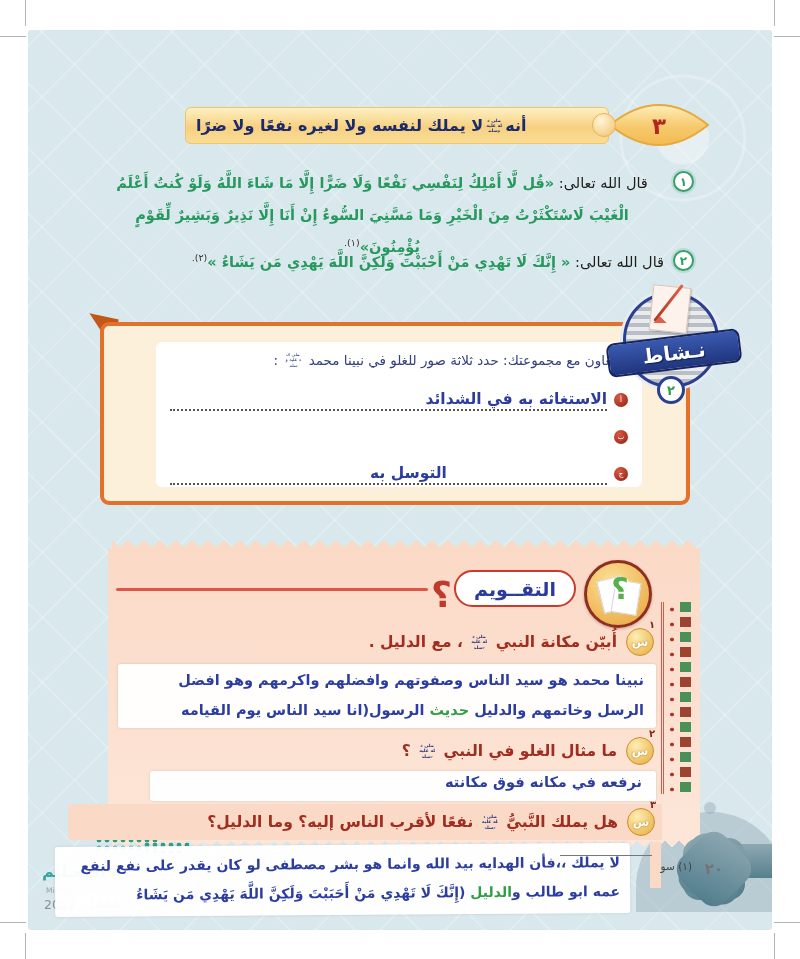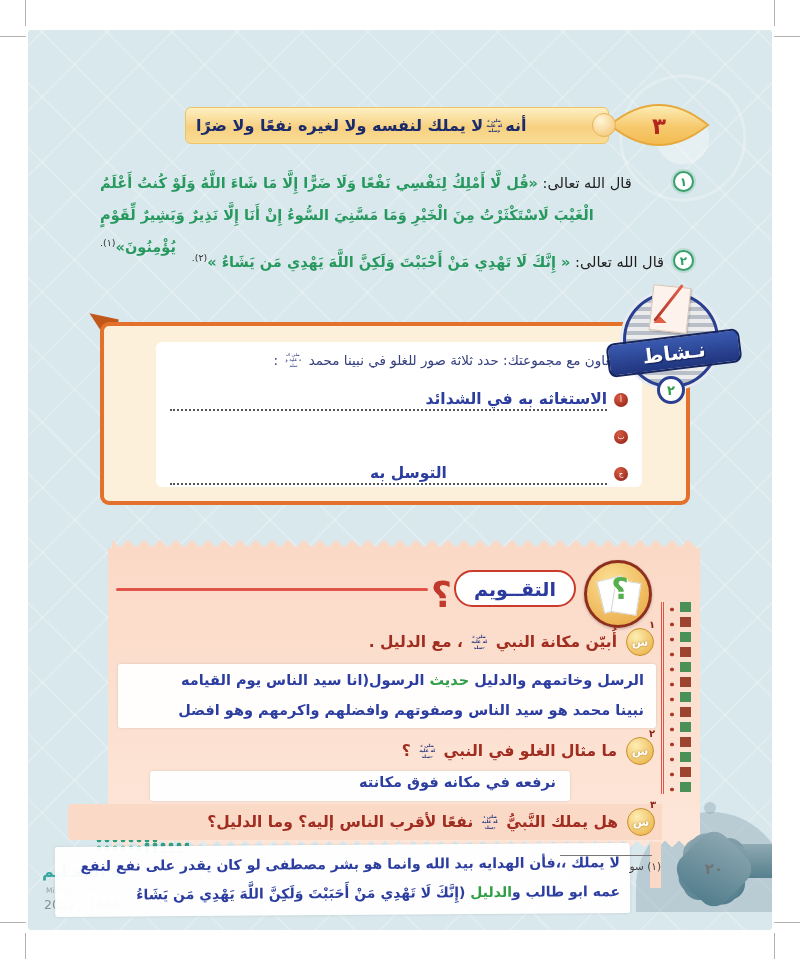--- a/index.html
+++ b/index.html
@@ -43,21 +43,21 @@
   .saw { display:inline-block; width:16px; height:16px; overflow:hidden;
     font-size:4.6px; line-height:1.15; color:#23337c; text-align:center;
     vertical-align:-3px; margin:0 3px; border-radius:50%; word-break:break-all; }
 
   
   .verse-row { left:100px; width:594px; display:flex; direction:rtl; gap:9px; }
   .verse-bullet { flex:0 0 auto; width:21px; height:21px; margin-top:3px; border-radius:50%;
     background:#fff; border:2px solid #37a06b; color:#2e9e67; font-size:12px; font-weight:bold;
     display:flex; align-items:center; justify-content:center;
     box-shadow:0 0 0 2px rgba(55,160,107,.18); }
-  .verse-text { font-size:14.5px; line-height:2.2; color:#1c1c1c; text-align:left; }
+  .verse-text { font-size:14.5px; line-height:2.2; color:#1c1c1c; text-align:center; }
   .quran { color:#27985e; font-weight:bold; }
   .fnref { font-size:9.5px; color:#333; vertical-align:super; font-weight:normal; }
 
   
   .act-box { left:100px; top:322px; width:590px; height:183px;
     background:#fdf0da; border:4px solid #e4712b; border-radius:9px; z-index:2; }
   .act-fold { left:86px; top:316px; width:0; height:0; z-index:1;
     border-top:30px solid #c2571a; border-left:30px solid transparent;
     transform:rotate(12deg); }
   .act-inner { position:absolute; left:52px; top:16px; right:44px; bottom:14px;
@@ -146,21 +146,21 @@
   .q3-band { left:68px; top:804px; width:594px; height:36px; background:#fbd9c7;
     border-radius:4px 0 0 4px; z-index:2; display:flex; direction:rtl; align-items:center;
     gap:9px; padding:0 7px 0 10px; }
 
   .a3-box { left:55px; top:845px; width:575px; height:70px; z-index:4;
     padding:5px 10px; font-size:14px; line-height:2.05; white-space:nowrap;
     transform:rotate(-.4deg); overflow:hidden; }
 
   
   .foot-line { left:560px; top:855px; width:92px; height:1px; background:#777; z-index:5; }
-  .footnote { left:609px; top:860px; width:52px; color:#444; font-size:10.5px;
+  .footnote { left:640px; top:860px; width:52px; color:#444; font-size:10.5px;
     direction:rtl; z-index:5; }
   .salmon-sliver { left:650px; top:842px; width:11px; height:46px; background:#fbd9c7; z-index:3; }
 
   
   .logo-dots { left:95px; top:828px; width:64px; height:26px; z-index:1;
     background-image:radial-gradient(#2a9d7c 2.1px, transparent 2.7px);
     background-size:8px 8px; border-radius:6px; }
   .logo-dots2 { left:143px; top:833px; width:46px; height:20px; z-index:1;
     background-image:radial-gradient(#37a08b 2.1px, transparent 2.7px);
     background-size:8px 8px; border-radius:6px; }
@@ -279,39 +279,39 @@
       <span class="qnum">١</span>
     </div>
     <div class="q-text">
       <span>أُبيّن مكانة النبي</span>
       <span class="saw">صلى الله عليه وسلم</span>
       <span>، مع الدليل .</span>
     </div>
   </div>
 
   <div class="ans-box" style="left:10px; top:116px; width:538px; height:64px; padding:2px 12px; font-size:14.5px; line-height:2.05;">
+    <div>نبينا محمد هو سيد الناس وصفوتهم وافضلهم واكرمهم وهو افضل</div>
     <div>
       <span>الرسل وخاتمهم والدليل </span><span class="hand-green">حديث</span><span> الرسول(انا سيد الناس يوم القيامه</span>
     </div>
-    <div>نبينا محمد هو سيد الناس وصفوتهم وافضلهم واكرمهم وهو افضل</div>
   </div>
 
   <div class="q-row" style="top:189px">
     <div class="q-bullet">
       <span>س</span>
       <span class="qnum">٢</span>
     </div>
     <div class="q-text">
       <span>ما مثال الغلو في النبي</span>
       <span class="saw">صلى الله عليه وسلم</span>
       <span>؟</span>
     </div>
   </div>
 
-  <div class="ans-box" style="left:42px; top:223px; width:420px; height:30px; padding:3px 14px; font-size:14.5px;">نرفعه في مكانه فوق مكانته</div>
+  <div class="ans-box" style="left:42px; top:223px; width:506px; height:30px; padding:3px 14px; font-size:14.5px;">نرفعه في مكانه فوق مكانته</div>
 </div>
 
 <div class="abs q3-band">
   <div class="q-bullet">
     <span>س</span>
     <span class="qnum">٣</span>
   </div>
   <div class="q-text">
     <span>هل يملك النَّبيُّ</span>
     <span class="saw">صلى الله عليه وسلم</span>

